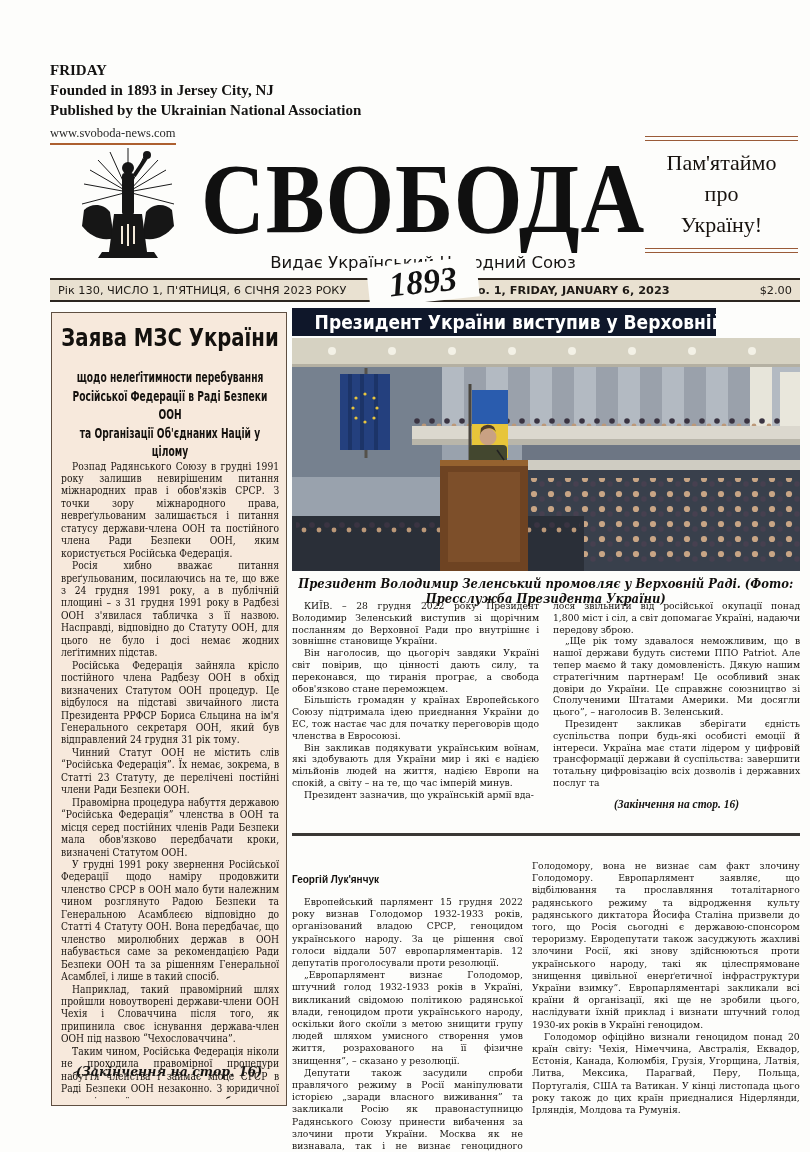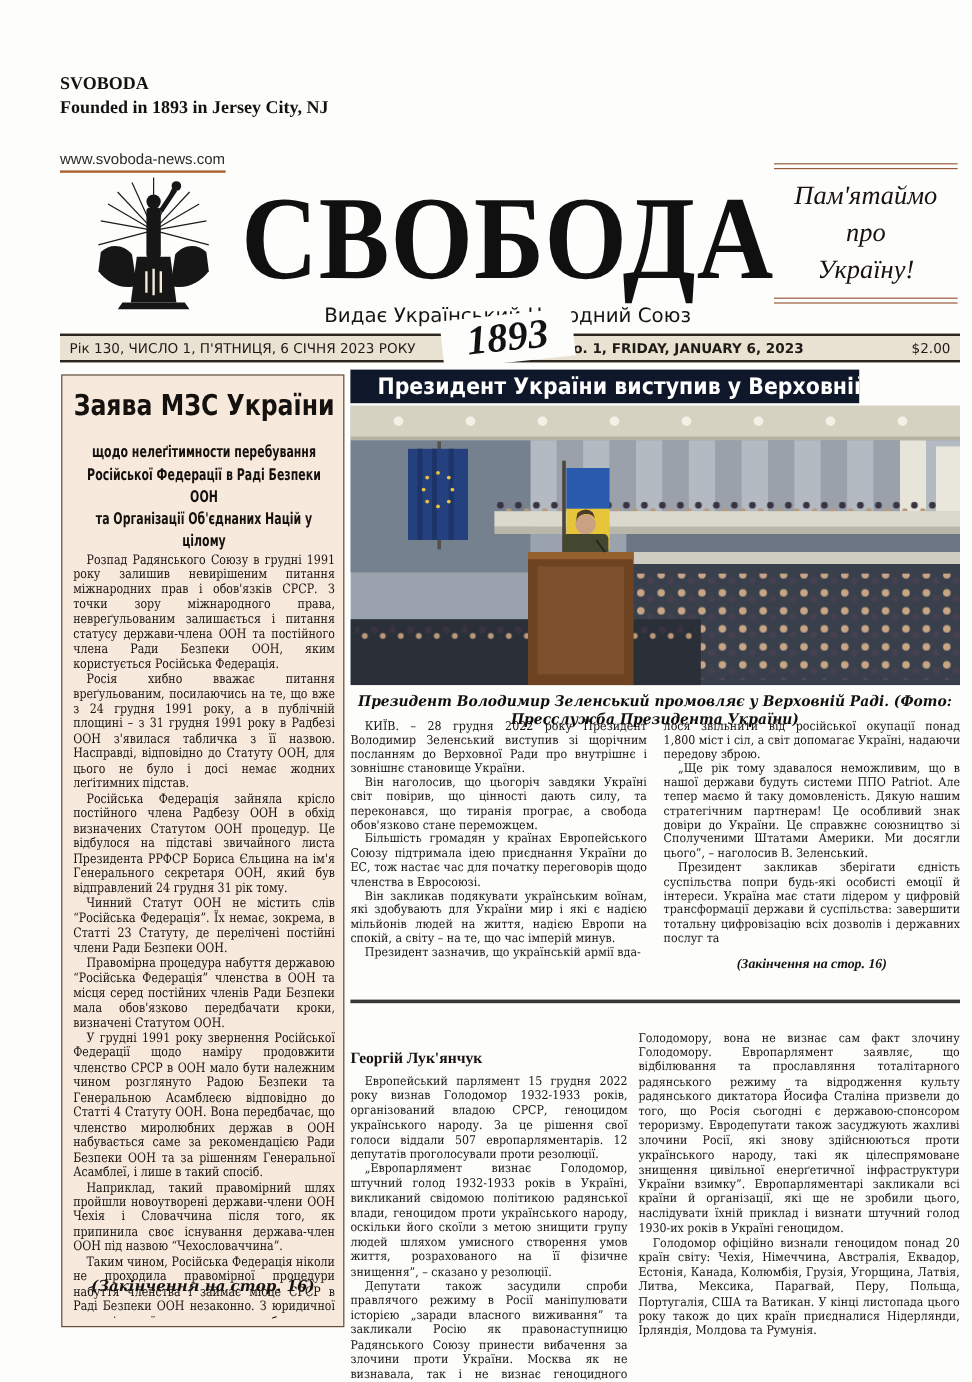--- a/index.html
+++ b/index.html
@@ -2,27 +2,27 @@
 <html><head>
 <meta charset="utf-8">
 <style>
   html,body{margin:0;padding:0;}
   body{width:810px;height:1152px;background:#ffffff;font-family:"Liberation Serif",serif;color:#161514;}
   .page{position:relative;width:810px;height:1152px;overflow:hidden;background:#fdfdfb;}
   .abs{position:absolute;}
   .condense{transform-origin:0 0;display:block;}
   
   .pubblock{left:50px;top:60px;font-weight:bold;font-size:15px;line-height:20px;font-family:"Liberation Serif",serif;color:#141312;}
-  .weburl{left:50px;top:126px;font-size:12.5px;font-family:Liberation Sans, sans-serif;color:#2a2a2a;border-bottom:2px solid #ad6030;padding-bottom:2px;text-decoration:none;display:inline-block;}
+  .weburl{left:50px;top:126px;font-size:12.5px;font-family:Liberation Serif, serif;color:#2a2a2a;border-bottom:2px solid #ad6030;padding-bottom:2px;text-decoration:none;display:inline-block;}
   
   .mast-title-wrap{left:192px;top:148px;width:462px;height:100px;overflow:visible;}
   .mast-title{font-family:"Liberation Serif",serif;font-weight:bold;font-size:97px;line-height:100px;letter-spacing:1px;white-space:nowrap;text-align:center;width:508px;transform:scale(0.91,1.02);color:#101010;}
   .slogan{left:645px;top:136px;width:153px;text-align:center;}
   .slogan .rule{border-top:1px solid #9a5b38;border-bottom:1px solid #9a5b38;height:3px;}
-  .slogan-lines{padding:6px 0 8px 0;font-style:italic;font-size:22px;line-height:31px;font-family:"Liberation Serif",serif;color:#17120e;}
+  .slogan-lines{padding:6px 0 8px 0;font-size:22px;line-height:31px;font-family:"Liberation Serif",serif;color:#17120e;}
   .publisher{left:192px;top:253px;width:462px;text-align:center;font-family:"DejaVu Sans",sans-serif;font-size:16.5px;color:#161412;}
   
   .dateband{left:50px;top:278px;width:734px;height:20px;background:#e9e1d1;border-top:2px solid #2c2620;border-bottom:2px solid #2c2620;display:flex;align-items:center;padding:0 8px;font-family:"DejaVu Sans",sans-serif;font-size:11.3px;color:#1e1a16;gap:44px;}
   .dateband .dl{flex:1;}
   .dateband .dr{margin-right:46px;font-weight:bold;}
   .year1893{left:368px;top:262px;width:110px;text-align:center;font-family:"Liberation Serif",serif;font-style:italic;font-weight:bold;font-size:34px;line-height:40px;background:#fdfdfb;transform:rotate(-6deg);color:#121212;}
   
   .leftbox{left:51px;top:312px;width:236px;height:794px;background:#f7e9dc;border:1px solid #5f4f41;box-sizing:border-box;padding:8px 9px;}
   .lb-title-wrap{width:218px;overflow:visible;margin-top:2px;}
   .lb-title{width:266px;transform:scale(0.82,1);font-family:"DejaVu Sans",sans-serif;font-weight:bold;font-size:24px;line-height:30px;text-align:center;color:#14110e;}
@@ -40,30 +40,31 @@
   .caption-wrap{left:292px;top:576px;width:508px;overflow:visible;}
   .caption{width:540px;transform:scale(0.94,1);text-align:center;font-style:italic;font-weight:bold;font-size:12.3px;line-height:15px;font-family:"DejaVu Serif",serif;color:#12100e;}
   .colwrap{overflow:visible;}
   .colbody{font-family:"DejaVu Serif",serif;font-size:10px;color:#17130f;}
   .mcol{line-height:11.8px;}
   .bcol{line-height:12.2px;}
   .m-cont{text-align:center;font-weight:bold;font-style:italic;font-size:11.5px;margin-top:9px;text-indent:0 !important;}
   .midrule{left:292px;top:833px;width:508px;height:3px;background:#3a3835;}
   .headline2-wrap{left:292px;top:841px;width:508px;}
   .headline2{width:652px;transform:scale(0.779,1);text-align:center;color:#c0262c;font-family:"DejaVu Sans",sans-serif;font-weight:bold;font-size:20px;line-height:25px;white-space:nowrap;}
-  .byline{left:292px;top:874px;width:231px;font-family:Liberation Serif, serif;font-weight:bold;font-size:13px;color:#15120f;}
+  .byline{left:292px;top:874px;width:231px;font-family:Liberation Sans, sans-serif;font-weight:bold;font-size:10px;color:#15120f;}
 </style>
 </head>
 <body>
 
 <div class="page">
 
   <div class="abs pubblock">
-    <div>SVOBODA</div>
+    <div>FRIDAY</div>
     <div>Founded in 1893 in Jersey City, NJ</div>
+    <div>Published by the Ukrainian National Association</div>
   </div>
   <a class="abs weburl" href="#">www.svoboda-news.com</a>
 
   <svg class="abs" style="left:54px;top:146px;" width="148" height="112" viewBox="0 0 148 112">
     <g stroke="#1b1b1b" stroke-width="1">
       <g>
         <line x1="74" y1="46" x2="74" y2="2"></line>
           <line x1="74" y1="46" x2="104" y2="14"></line>
           <line x1="74" y1="46" x2="118" y2="38"></line>
         <line x1="74" y1="46" x2="120" y2="58"></line>

